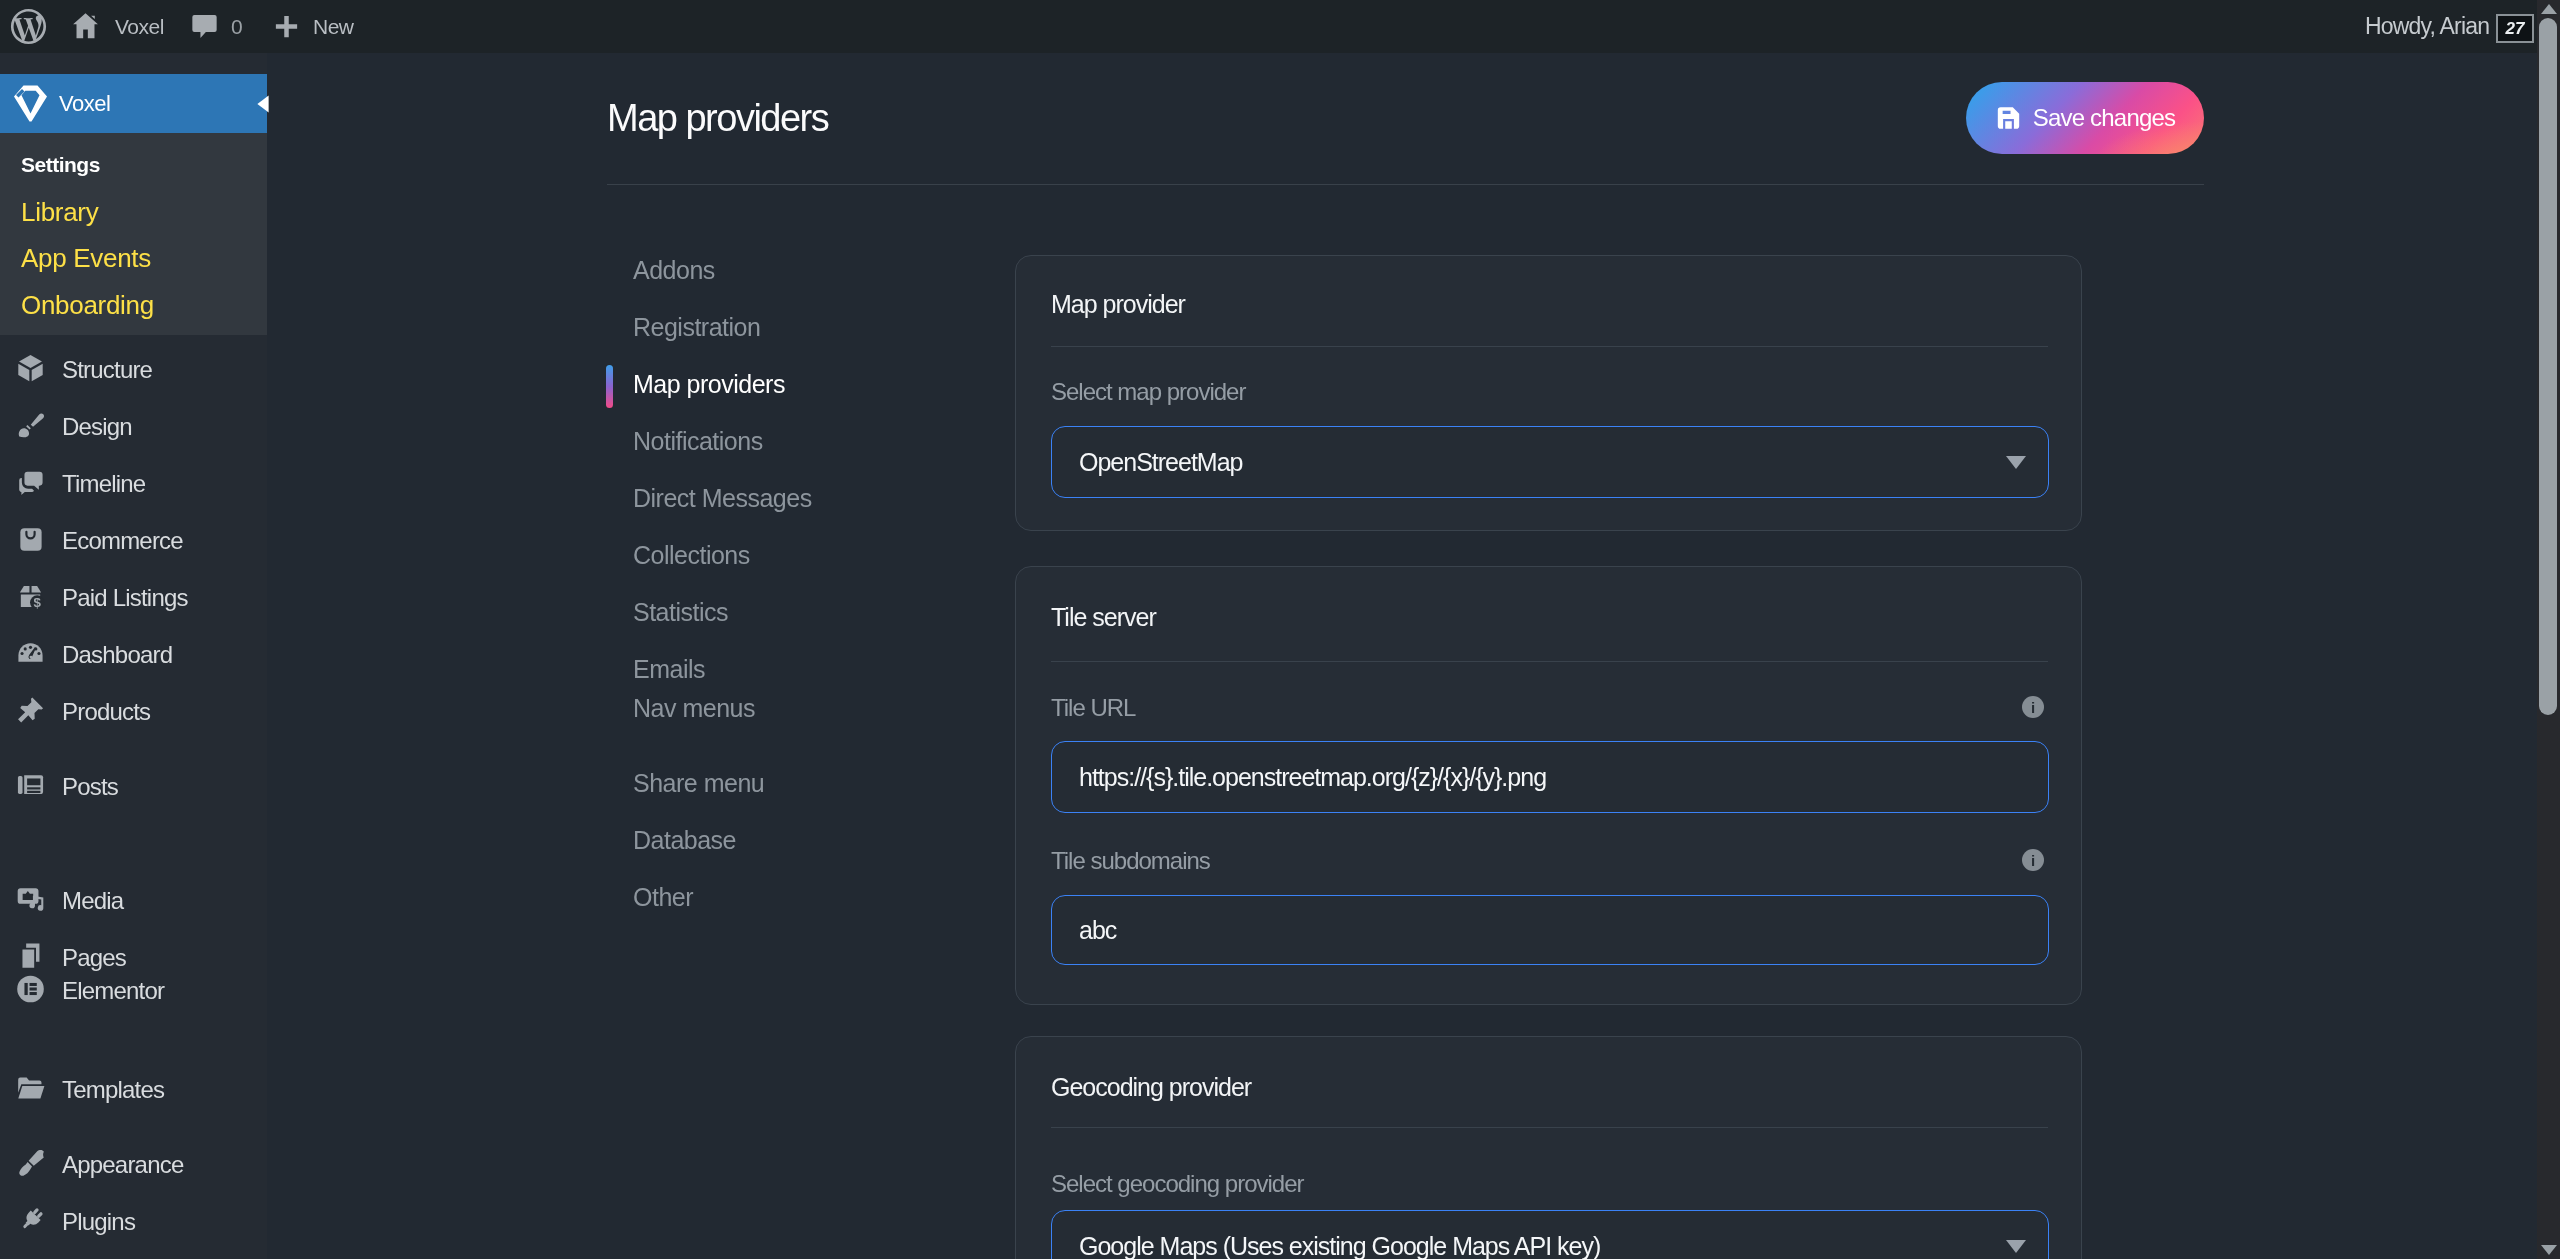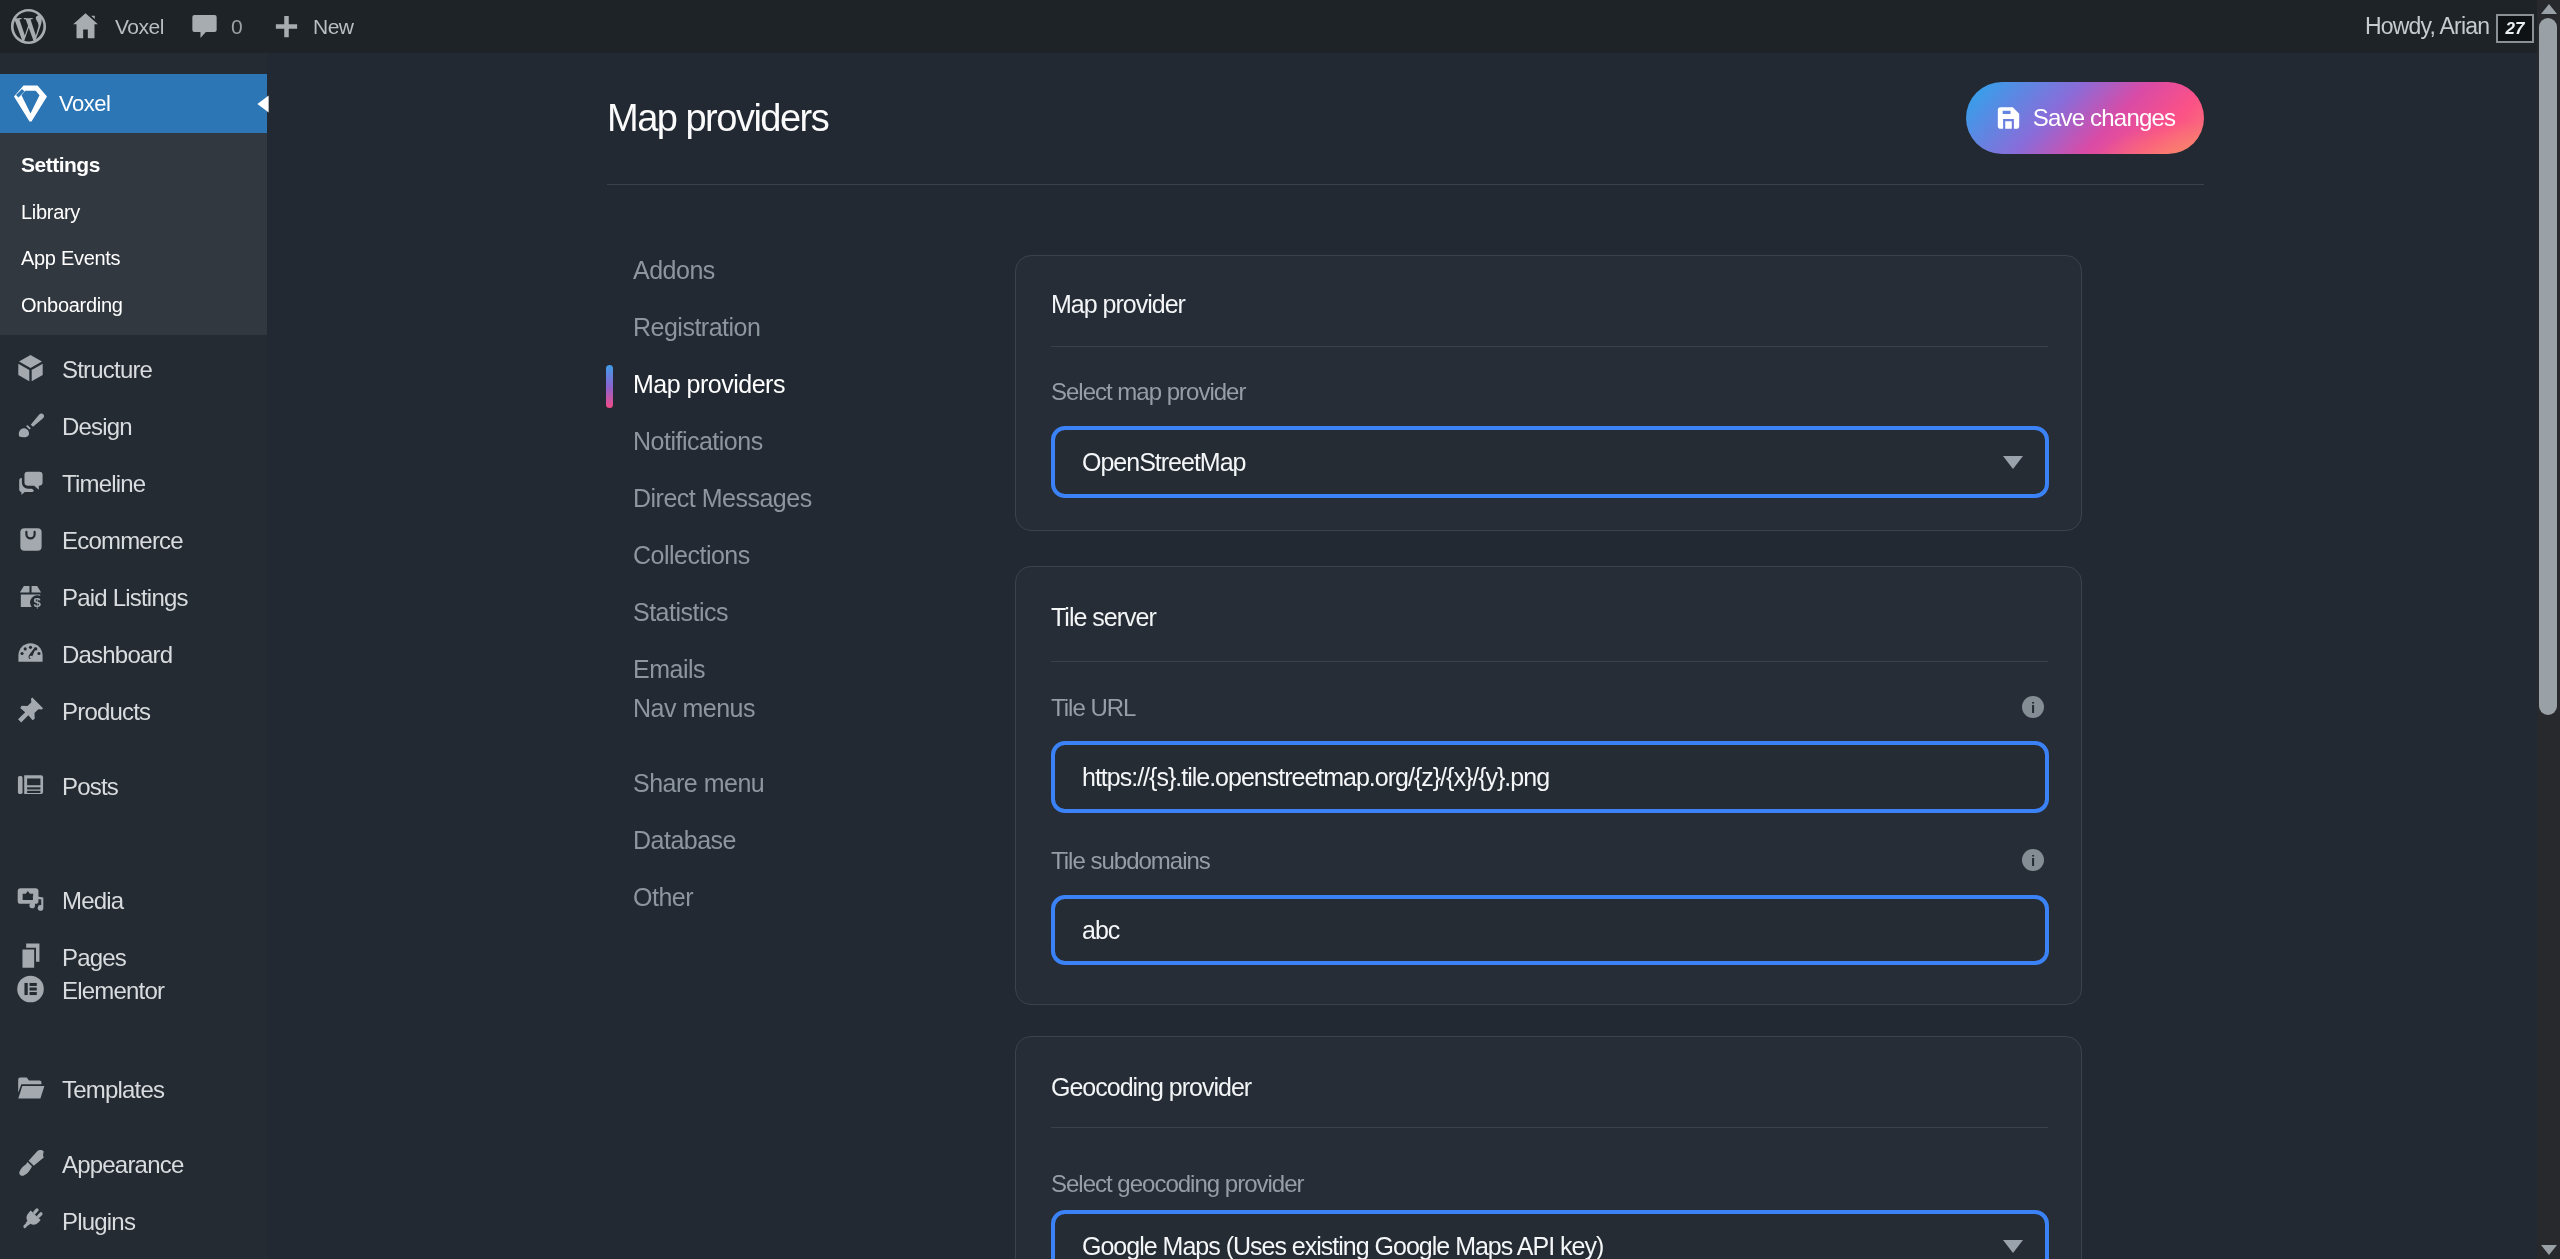--- a/index.html
+++ b/index.html
@@ -8,21 +8,21 @@
 
   
   #adminbar { position:absolute; left:0; top:0; width:2560px; height:53px; background:#1d2327; color:#b4bcc2; }
   #adminbar .item { position:absolute; top:0; height:53px; display:flex; align-items:center; }
 
   
   #sidebar { position:absolute; left:0; top:53px; width:267px; height:1206px; background:#252b33; }
   #voxelhead { position:absolute; left:0; top:21px; width:267px; height:59px; background:#2d76b5; display:flex; align-items:center; }
   #voxelhead .vtxt { color:#fff; font-size:22px; font-weight:400; margin-left:11px; letter-spacing:-0.5px; }
   #submenu { position:absolute; left:0; top:80px; width:267px; height:202px; background:#32383f; }
-  .subitem { position:absolute; left:21px; font-size:20px; letter-spacing:-0.3px; color:#ffffff; white-space:nowrap; transform:translateY(-50%); }
+  .subitem { position:absolute; left:21px; font-size:26px; letter-spacing:-0.3px; color:#fde047; white-space:nowrap; transform:translateY(-50%); }
   .mitem { position:absolute; left:0; width:267px; height:57px; }
   .mitem .micon { position:absolute; left:16px; top:50%; transform:translateY(-50%); }
   .mitem .mtxt { position:absolute; left:62px; top:50%; transform:translateY(-50%); font-size:24px; letter-spacing:-0.8px; color:#d9dcdf; white-space:nowrap; }
 
   
   #content { position:absolute; left:267px; top:53px; width:2270px; height:1206px; background:#222932; }
   h1.pagetitle { position:absolute; left:340px; top:44px; font-size:38px; font-weight:400; color:#fbfbfc; letter-spacing:-1.5px; }
   #savebtn { position:absolute; left:1699px; top:29px; width:238px; height:72px; border-radius:36px;
      background:
        radial-gradient(90% 120% at 98% 115%, #fa8a68 0%, rgba(250,138,104,0) 50%),
@@ -32,21 +32,21 @@
 
   .navitem { position:absolute; left:366px; font-size:25px; letter-spacing:-0.5px; color:#8d959d; white-space:nowrap; transform:translateY(-50%); }
   .navitem.active { color:#ffffff; }
   #navbar { position:absolute; left:339px; top:312px; width:7px; height:43px; border-radius:4px;
      background:linear-gradient(180deg,#3f9eea 0%, #8a63cf 50%, #f24b88 100%); }
 
   .card { position:absolute; left:748px; width:1067px; background:#262d36; border:1px solid #3a434d; border-radius:16px; }
   .cardtitle { position:absolute; left:35px; font-size:25px; letter-spacing:-1px; color:#f2f4f6; transform:translateY(-50%); }
   .carddiv { position:absolute; left:35px; right:33px; height:1px; background:#39424c; }
   .cardlabel { position:absolute; left:35px; font-size:24px; letter-spacing:-1px; color:#959da5; transform:translateY(-50%); white-space:nowrap; }
-  .field { position:absolute; left:35px; right:32px; height:72px; border:4px solid #3b82f6; border-radius:14px;
+  .field { position:absolute; left:35px; right:32px; height:72px; border:1px solid #3b82f6; border-radius:14px;
      display:flex; align-items:center; color:#f4f6f8; font-size:25px; letter-spacing:-1px; padding-left:27px; background:rgba(0,0,0,0.02); }
   .caret { position:absolute; right:22px; width:0; height:0; border-left:10px solid transparent; border-right:10px solid transparent; border-top:13px solid #9aa2ab; top:50%; margin-top:-6px; }
   .info { position:absolute; width:22px; height:22px; border-radius:50%; background:#858d94; color:#252c34; font-size:15px; font-weight:700; display:flex; align-items:center; justify-content:center; transform:translateY(-50%); }
 
   
   #scrollstrip { position:absolute; left:2537px; top:0; width:23px; height:1259px; background:#28292d; }
   #scrollthumb { position:absolute; left:2px; top:18px; width:18px; height:697px; border-radius:9px; background:#9aa1a6; }
   .sarrow { position:absolute; left:50%; transform:translateX(-50%); width:0; height:0; }
 </style>
 </head>

